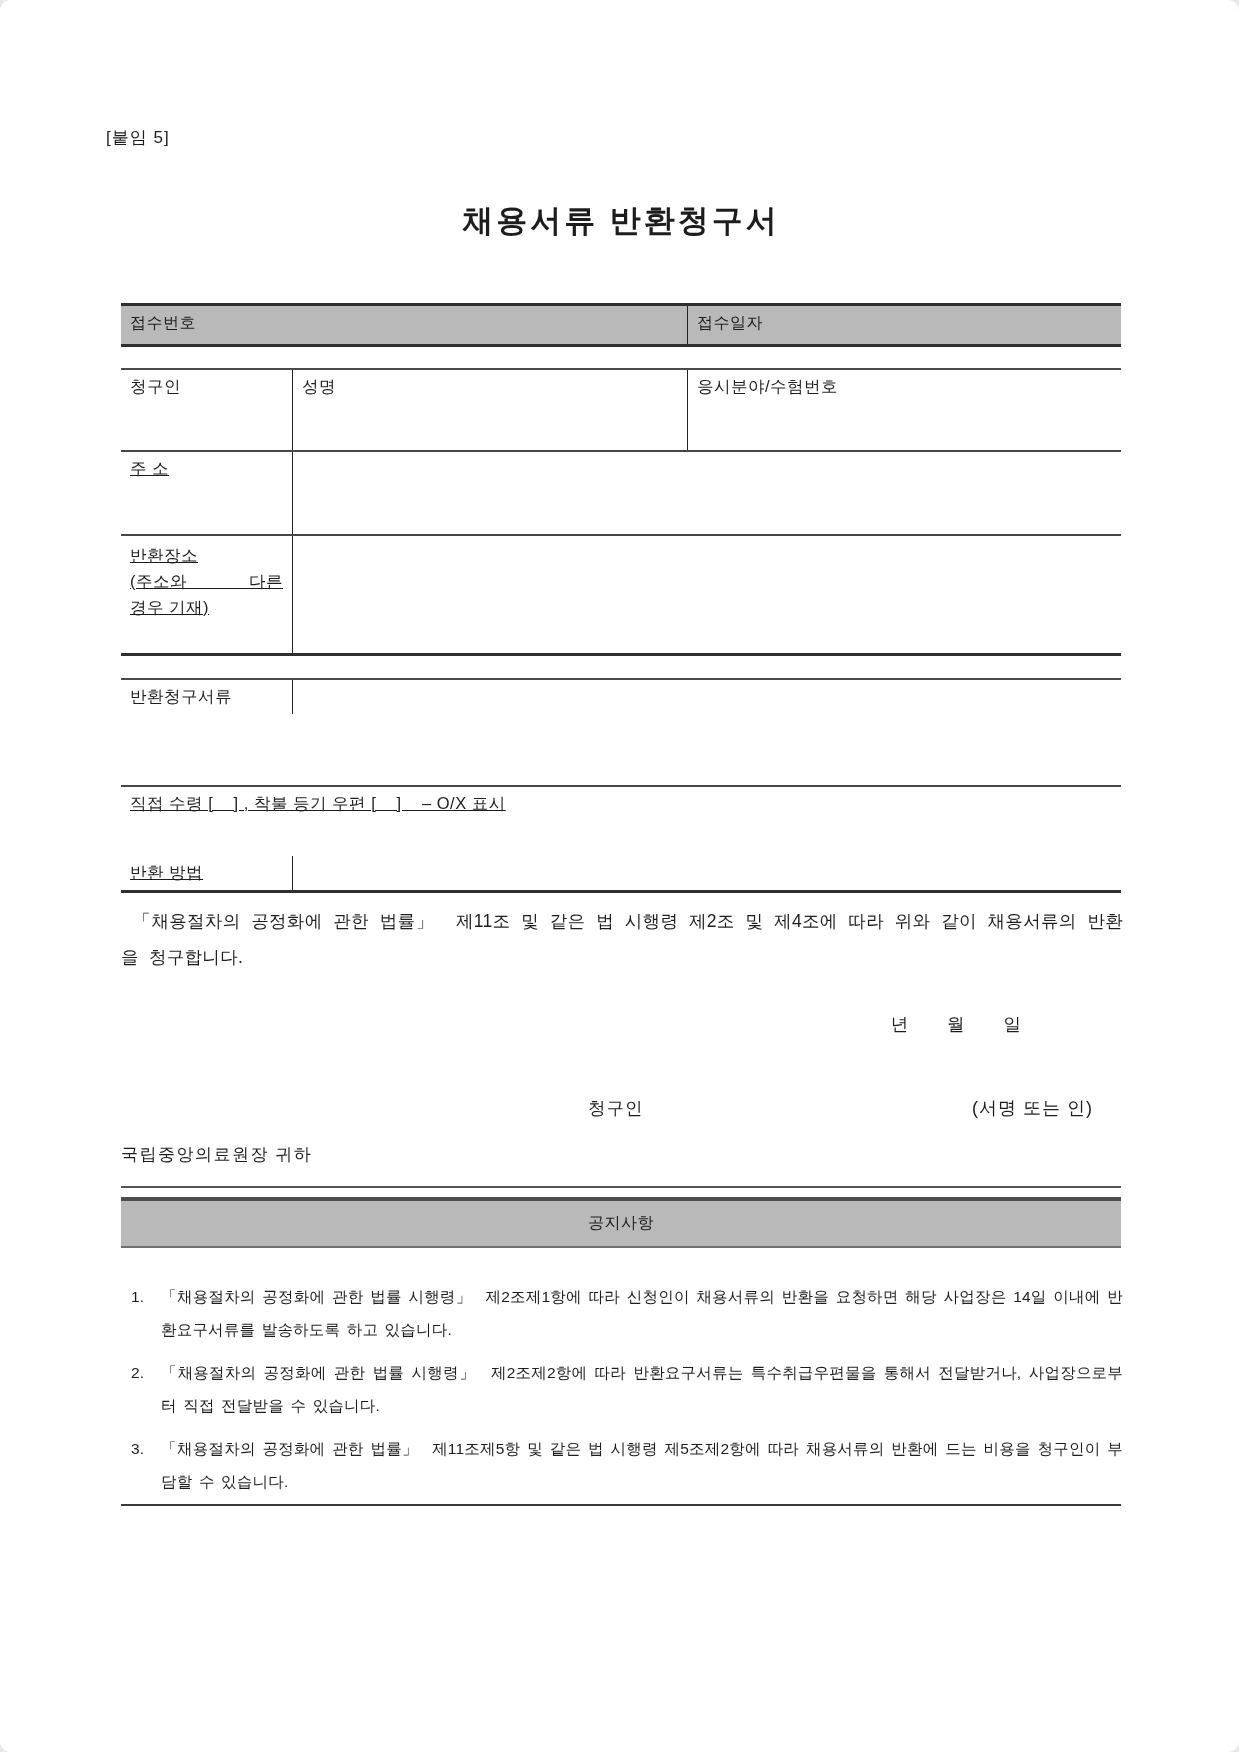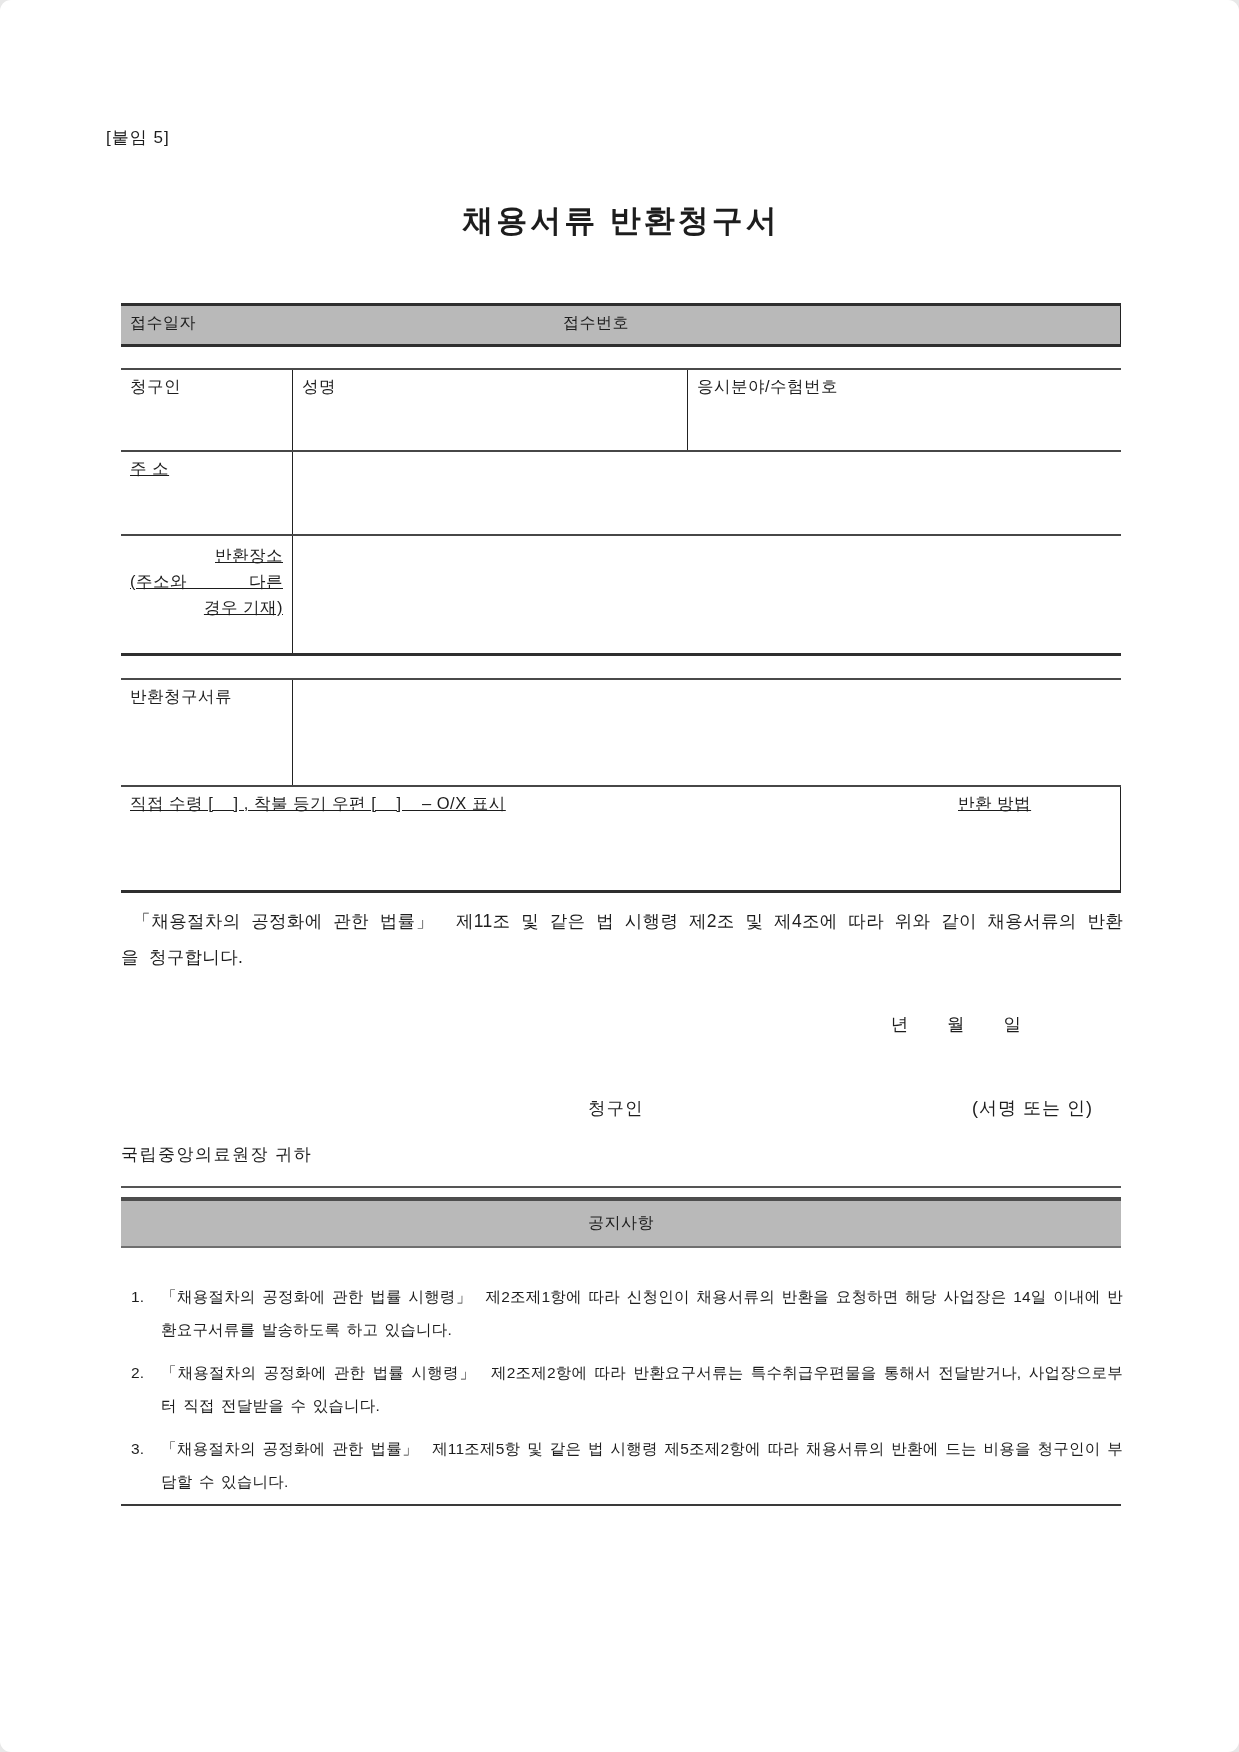--- a/index.html
+++ b/index.html
@@ -31,22 +31,22 @@
   .tbl-request   { top:678px; }
   .row { display:flex; }
   .row + .row { border-top:2px solid #474747;text-decoration:underline; }
   .cell { padding:6px 9px; font-size:16.5px; letter-spacing:0.5px; }
   .lbl  { width:172px; border-right:1px solid #222; }
   .val  { flex:1; }
   .val.mid { width:395px; flex:none; border-right:1px solid #222; }
   .r-h80  { height:80px; }
   .r-h84  { height:84px; }
   .r-h119 { height:119px; }
-  .r-h105 { height:105px; }
-  .lbl-line { line-height:26px;text-align:right; }
+  .r-h105 { height:105px;flex-direction:column; }
+  .lbl-line { line-height:26px; }
   .justify-line { text-align:justify; text-align-last:justify; line-height:26px; }
   .pre { white-space:pre; }
 
   
   .declaration {
     position:absolute; left:121px; top:903px; width:1002px;
     font-size:17.5px; line-height:36px; text-align:justify;
     word-spacing:5px; text-indent:12px; letter-spacing:0.3px;
   }
   .date-line {
@@ -77,22 +77,22 @@
 </head>
 <body>
 
 <div class="page">
 
   <div class="attachment-label">[붙임 5]</div>
 
   <h1 class="doc-title">채용서류 반환청구서</h1>
 
   <div class="tbl-receipt">
+    <div class="cell left">접수번호</div>
     <div class="cell right">접수일자</div>
-    <div class="cell left">접수번호</div>
   </div>
 
   <div class="tbl tbl-applicant">
     <div class="row r-h80">
       <div class="cell lbl">청구인</div>
       <div class="cell val mid">성명</div>
       <div class="cell val">응시분야/수험번호</div>
     </div>
     <div class="row r-h84">
       <div class="cell lbl">주 소</div>

